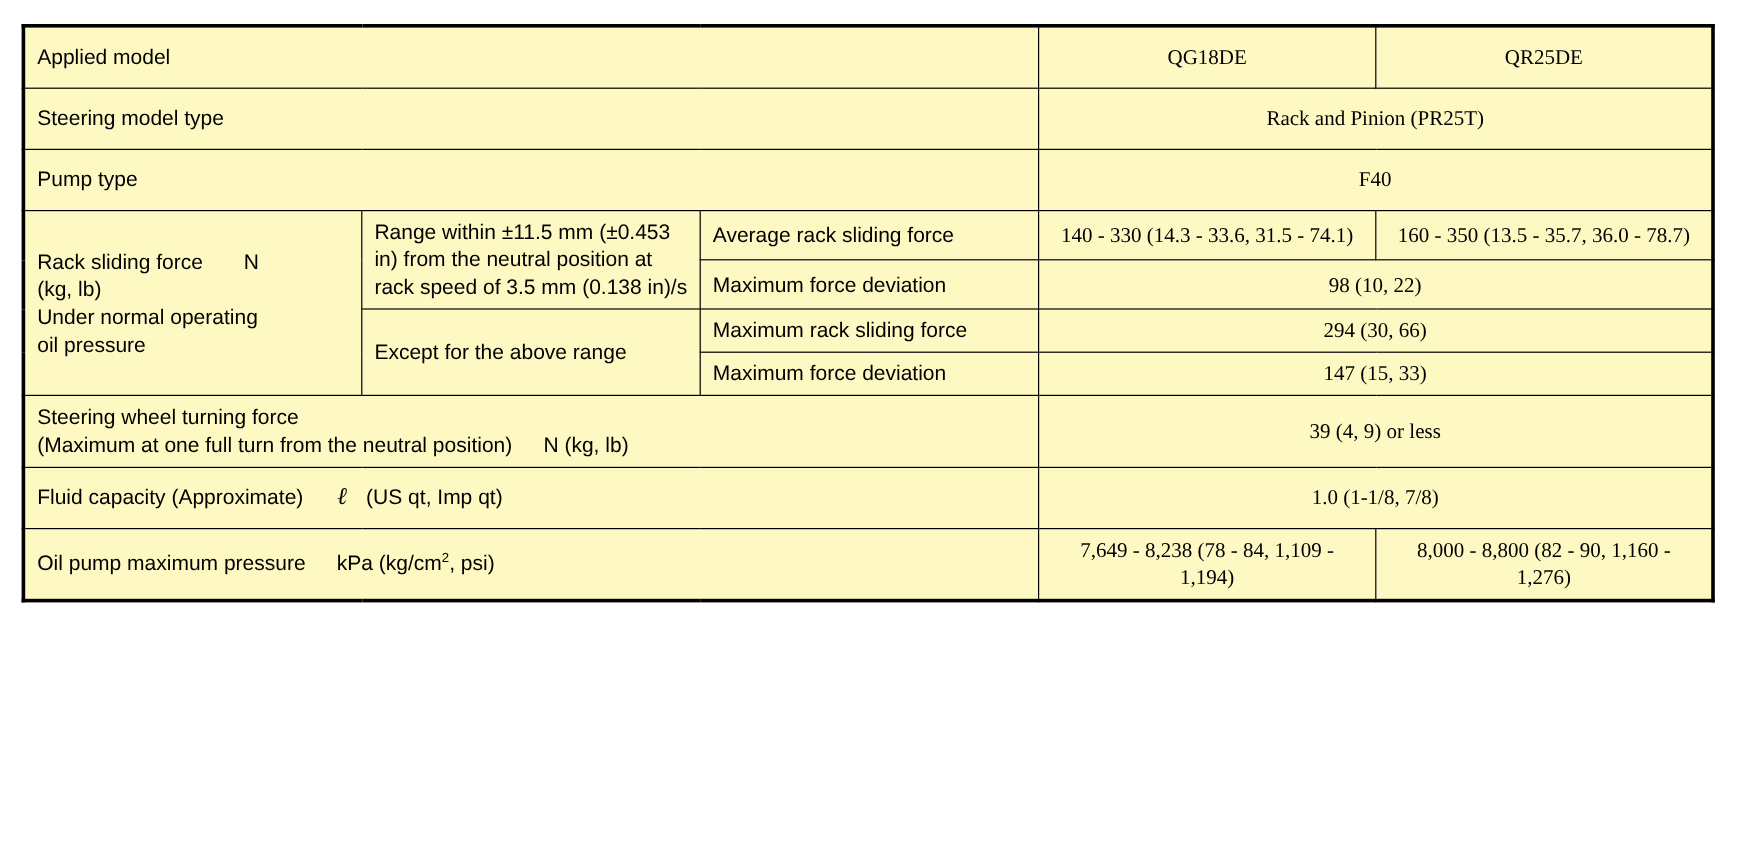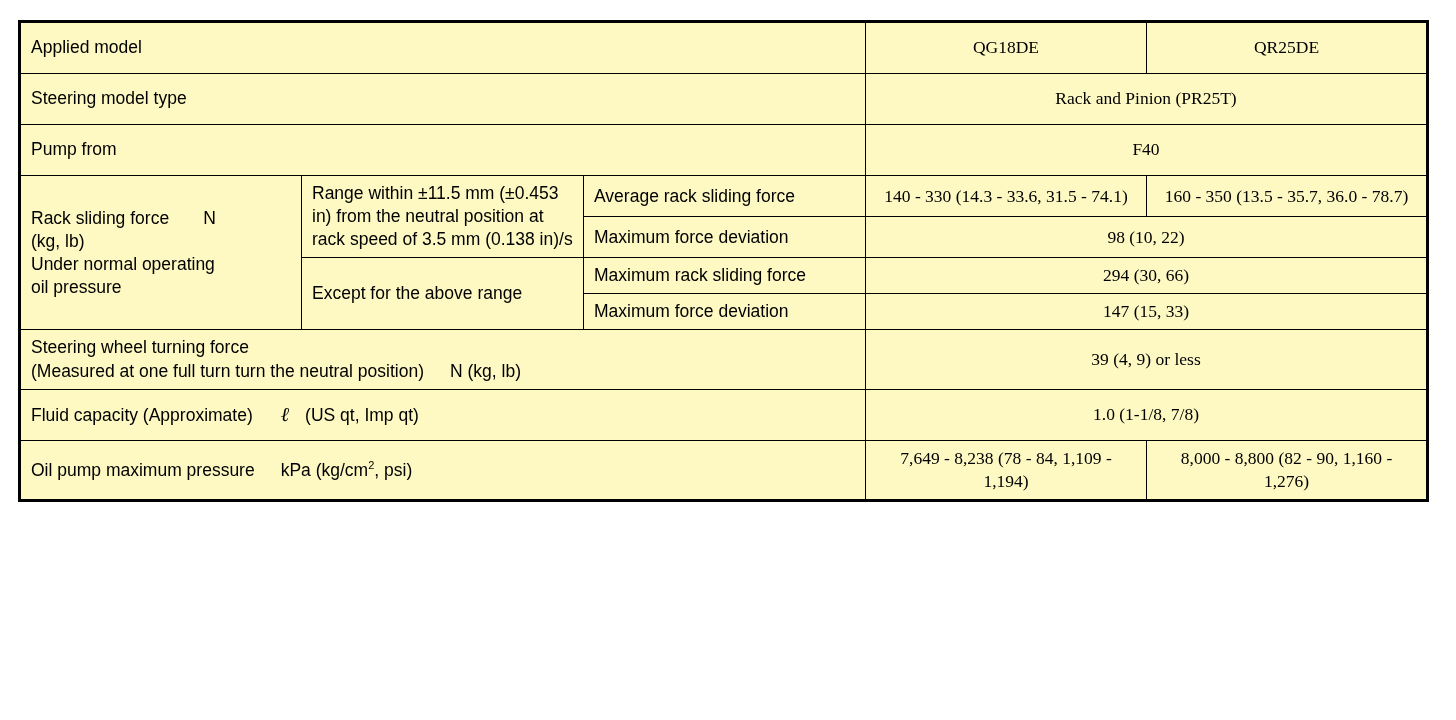--- a/index.html
+++ b/index.html
@@ -90,21 +90,21 @@
         <td class="val toprow">QG18DE</td>
         <td class="val toprow">QR25DE</td>
       </tr>
 
       <tr>
         <td class="label toprow" colspan="3">Steering model type</td>
         <td class="val toprow" colspan="2">Rack and Pinion (PR25T)</td>
       </tr>
 
       <tr>
-        <td class="label toprow" colspan="3">Pump from</td>
+        <td class="label toprow" colspan="3">Pump type</td>
         <td class="val toprow" colspan="2">F40</td>
       </tr>
 
       <tr>
         <td class="label tall" rowspan="4">
           <div>
             <span>Rack sliding force</span><span class="gap-lg"></span><span>N</span>
           </div>
           <div>(kg, lb)</div>
           <div>Under normal operating</div>
@@ -129,21 +129,21 @@
 
       <tr>
         <td class="label">Maximum force deviation</td>
         <td class="val" colspan="2">147 (15, 33)</td>
       </tr>
 
       <tr>
         <td class="label tall" colspan="3">
           <div>Steering wheel turning force</div>
           <div>
-            <span>(Measured at one full turn turn the neutral position)</span><span class="gap-md"></span><span>N (kg, lb)</span>
+            <span>(Maximum at one full turn from the neutral position)</span><span class="gap-md"></span><span>N (kg, lb)</span>
           </div>
         </td>
         <td class="val" colspan="2">39 (4, 9) or less</td>
       </tr>
 
       <tr>
         <td class="label toprow" colspan="3">
           <span>Fluid capacity (Approximate)</span><span class="gap-md"></span><span class="ell">ℓ</span><span class="gap-sm"></span><span>(US qt, Imp qt)</span>
         </td>
         <td class="val toprow" colspan="2">1.0 (1-1/8, 7/8)</td>

